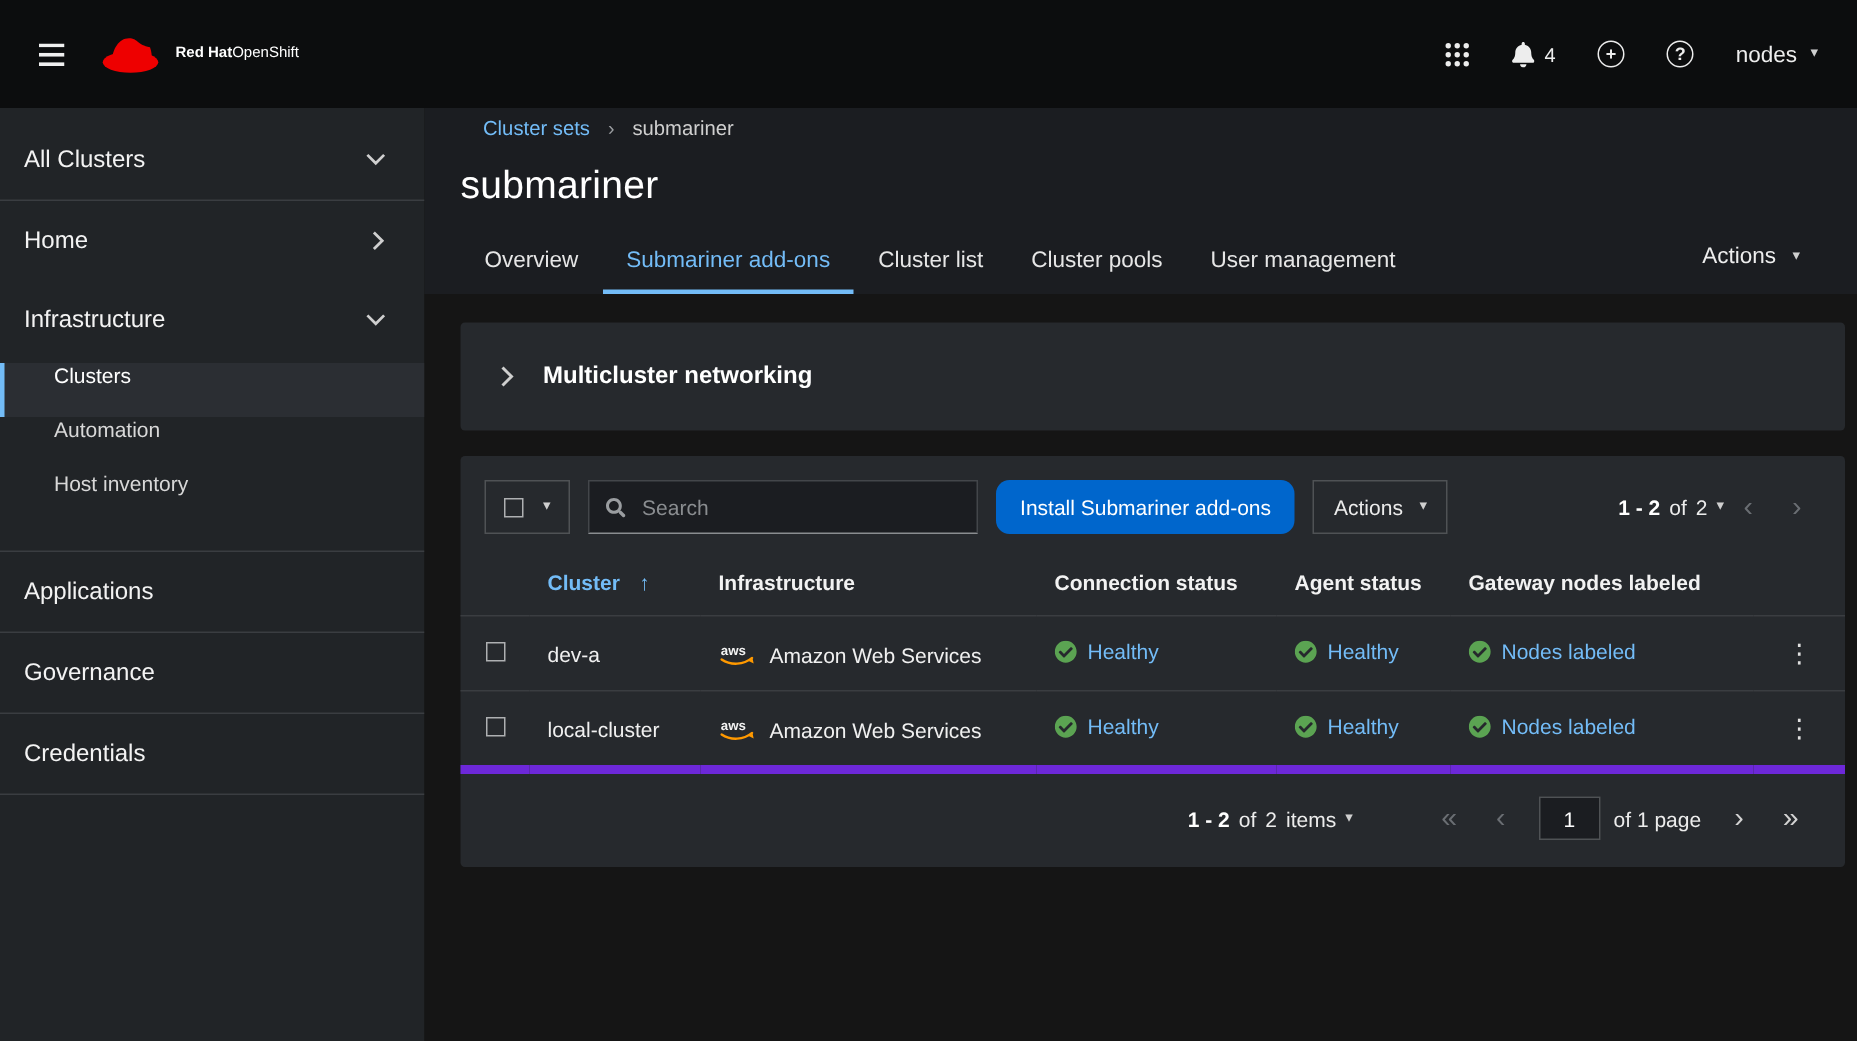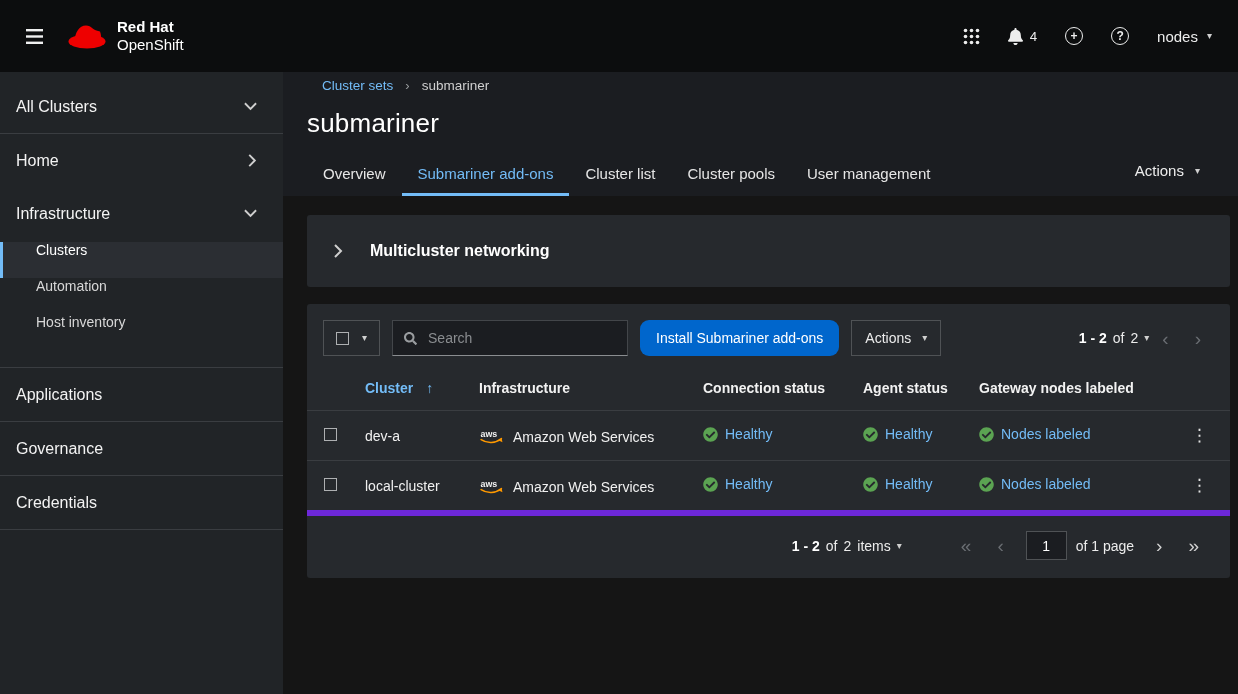--- a/index.html
+++ b/index.html
@@ -10,21 +10,21 @@
   html,body{margin:0;padding:0}
   body{width:1238px;height:694px;background:#151515;color:#f0f0f0;
        font-family:"Liberation Sans",sans-serif;font-size:14px;overflow:hidden}
   button{font-family:inherit;background:none;border:none;color:inherit;cursor:pointer;padding:0}
   a{text-decoration:none}
 
   
   .masthead{height:72px;background:#0c0d0e;display:flex;align-items:center;padding:0 26px;gap:24px}
   .hamburger{display:flex;color:#f0f0f0}
   .brand{display:flex;align-items:center;gap:10px}
-  .brand-text{display:flex;flex-direction:column;line-height:1.18;font-size:15px;color:#fff}
+  .brand-text{display:flex;flex-direction:row;line-height:1.18;font-size:10px;color:#fff}
   .brand-text .b1{font-weight:700}
   .masthead-right{margin-left:auto;display:flex;align-items:center;gap:28px;color:#ededed}
   .icon-btn{display:flex;align-items:center;gap:7px;color:#ededed}
   .circle-icon{width:18px;height:18px;border:1.5px solid currentColor;border-radius:50%;
                display:inline-flex;align-items:center;justify-content:center;font-size:12px;font-weight:700;line-height:1}
   .user-menu{display:flex;align-items:center;gap:9px;font-size:15px;cursor:pointer}
   .caret{font-size:10px;color:#cfcfcf;line-height:1}
 
   
   .layout{display:flex;height:622px}
@@ -48,28 +48,28 @@
   .header-actions{position:absolute;top:90px;right:38px;display:flex;align-items:center;gap:11px;
                   font-size:15px;color:#ededed;cursor:pointer}
   .tabs{display:flex;margin-top:16px}
   .tab{padding:10px 16px 14px;font-size:15px;color:#e6e6e6;cursor:pointer;position:relative;white-space:nowrap}
   .tab.active{color:var(--accent)}
   .tab.active::after{content:"";position:absolute;left:0;right:0;bottom:0;height:3px;background:var(--accent)}
 
   .content{flex:1;padding:19px 8px 24px 24px;background:#151515;overflow:hidden}
   .card{background:#26292d;border-radius:3px}
   .expand-card{height:72px;display:flex;align-items:center;gap:19px;padding:0 27px;margin-bottom:17px}
-  .expand-title{font-size:16px;font-weight:700;color:#fff;margin:8px}
+  .expand-title{font-size:16px;font-weight:700;color:#fff;margin:0}
   .chev-btn{color:#cfcfcf;display:flex}
 
   
   .toolbar{display:flex;align-items:center;gap:12px;padding:16px}
   .bulk{display:flex;align-items:center;gap:13px;height:36px;padding:0 12px;border:1px solid #4f5255;cursor:pointer}
   .checkbox{width:13px;height:13px;border:1px solid #aeb0b2;background:transparent;display:inline-block;cursor:pointer;flex-shrink:0}
-  .search{display:flex;align-items:center;gap:9px;width:236px;height:36px;background:#1b1d21;
+  .search{display:flex;align-items:center;gap:9px;width:260px;height:36px;background:#1b1d21;
           border:1px solid #43464a;border-bottom-color:#8a8d90;padding:0 11px}
   .search svg{color:#9a9da0;flex-shrink:0}
   .search input{flex:1;min-width:0;background:transparent;border:0;outline:0;color:#ececec;font-size:14px}
   .search input::placeholder{color:#8a8d90}
   .btn-primary{height:36px;background:var(--primary-button);border-radius:9px;color:#fff;font-size:14px;padding:0 16px}
   .dropdown{display:flex;align-items:center;gap:11px;height:36px;padding:0 13px;border:1px solid #4f5255;
             font-size:14px;color:#ececec;cursor:pointer}
   .toolbar-pag{margin-left:auto;display:flex;align-items:center}
   .pg-menu{display:flex;align-items:center;gap:6px;cursor:pointer;font-size:14px;color:#ececec}
   .pg-menu b{font-weight:700;color:#fff}

